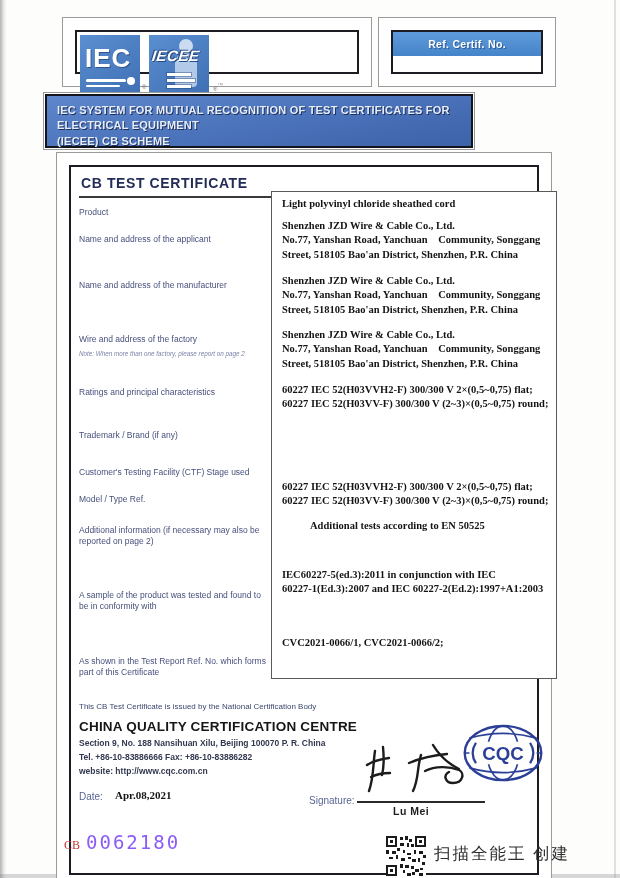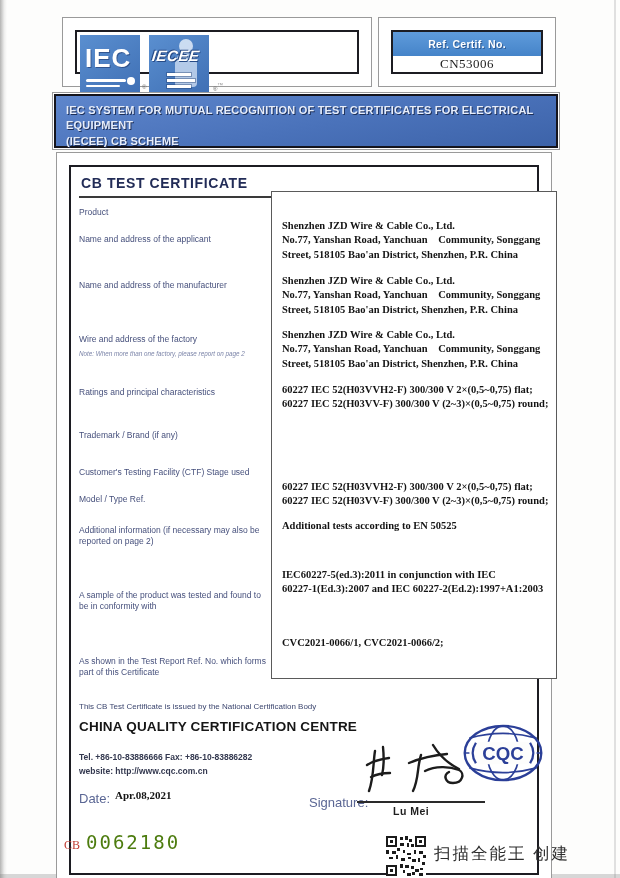--- a/index.html
+++ b/index.html
@@ -47,29 +47,29 @@
   .field-label { position:absolute; left:8px; width:192px; font-size:8.5px; color:#46507c; line-height:1.35; }
   .field-note { position:absolute; left:8px; width:200px; font-size:6.3px; color:#7b84a8; font-style:italic; }
 
   .value-box { position:absolute; left:200px; top:24px; width:286px; height:488px; border:1px solid #5a5a5a; background:#fff; }
   .value { position:absolute; left:10px; right:6px; font-family:"Liberation Serif", serif; font-weight:bold;
     font-size:10.5px; color:#141414; line-height:1.38; white-space:pre-wrap; }
 
   .issued { position:absolute; left:8px; font-size:8px; color:#3c466f; }
   .org-name { position:absolute; left:8px; font-size:13.5px; font-weight:bold; color:#161616; letter-spacing:.2px; }
   .addr-line { position:absolute; left:8px; font-size:8.5px; font-weight:bold; color:#33384f; }
-  .small-label { position:absolute; font-size:13px; color:#5a6694; }
+  .small-label { position:absolute; font-size:10px; color:#5a6694; }
   .date-value { position:absolute; font-family:"Liberation Serif", serif; font-weight:bold; font-size:11px; color:#141414; }
   .sig-line { position:absolute; height:2px; background:#2a2a2a; }
   .sig-name { position:absolute; font-size:10.5px; font-weight:bold; color:#1e1e1e; letter-spacing:.5px; }
 
   
   .cb-row { position:absolute; left:64px; top:831px; }
   .cb-prefix { font-family:"Liberation Serif", serif; font-size:12px; color:#c0392f; margin-right:6px; }
-  .cb-number { font-family:"DejaVu Sans Mono", monospace; font-size:19px; color:#4d7c0f; letter-spacing:2px;text-align:right; }
+  .cb-number { font-family:"DejaVu Sans Mono", monospace; font-size:19px; color:#8b5cf6; letter-spacing:2px;text-align:right; }
   .scanner-text { position:absolute; left:434px; top:843px; font-size:16.5px; color:#2e2e2e; letter-spacing:2px; }
 </style>
 </head>
 <body>
 
 <div class="page">
   <div class="scan-edge-left"></div>
   <div class="scan-edge-bottom"></div>
   <div class="scan-edge-right"></div>
 
@@ -95,25 +95,24 @@
       <span class="reg-mark" style="left:136px; top:54px;">®</span>
       <span class="reg-mark" style="left:140px; top:50px; color:#999;">™</span>
     </div>
   </div>
 
   <div class="frame" style="left:378px; top:17px; width:178px; height:70px;">
     <div class="frame-inner">
       <div class="ref-band">
         <span class="ref-band-text">Ref. Certif. No.</span>
       </div>
-      <div class="ref-value">CN53006</div>
-    </div>
-  </div>
-
-  <div class="frame" style="left:52px; top:92px; width:508px; height:58px; padding:1px;">
+    </div>
+  </div>
+
+  <div class="frame" style="left:43px; top:92px; width:432px; height:58px; padding:1px;">
     <div class="banner-fill">
       <div class="banner-text">IEC SYSTEM FOR MUTUAL RECOGNITION OF TEST CERTIFICATES FOR ELECTRICAL EQUIPMENT</div>
       <div class="banner-text">(IECEE) CB SCHEME</div>
     </div>
   </div>
 
   <div class="frame" style="left:56px; top:152px; width:496px; height:736px;">
     <div class="frame-inner">
 
       <div class="cert-title">CB TEST CERTIFICATE</div>
@@ -126,41 +125,43 @@
       <div class="field-note" style="top:183px;">Note: When more than one factory, please report on page 2</div>
       <div class="field-label" style="top:220px;">Ratings and principal characteristics</div>
       <div class="field-label" style="top:263px;">Trademark / Brand (if any)</div>
       <div class="field-label" style="top:300px;">Customer's Testing Facility (CTF) Stage used</div>
       <div class="field-label" style="top:327px;">Model / Type Ref.</div>
       <div class="field-label" style="top:358px;">Additional information (if necessary may also be reported on page 2)</div>
       <div class="field-label" style="top:423px;">A sample of the product was tested and found to be in conformity with</div>
       <div class="field-label" style="top:477px;margin-top:12px;">As shown in the Test Report Ref. No. which forms part of this Certificate</div>
 
       <div class="value-box">
+        <div class="value" style="top:5px;">Light polyvinyl chloride sheathed cord</div>
         <div class="value" style="top:27px;">Shenzhen JZD Wire &amp; Cable Co., Ltd.
 No.77, Yanshan Road, Yanchuan    Community, Songgang
 Street, 518105 Bao'an District, Shenzhen, P.R. China</div>
         <div class="value" style="top:82px;">Shenzhen JZD Wire &amp; Cable Co., Ltd.
 No.77, Yanshan Road, Yanchuan    Community, Songgang
 Street, 518105 Bao'an District, Shenzhen, P.R. China</div>
         <div class="value" style="top:136px;">Shenzhen JZD Wire &amp; Cable Co., Ltd.
 No.77, Yanshan Road, Yanchuan    Community, Songgang
 Street, 518105 Bao'an District, Shenzhen, P.R. China</div>
         <div class="value" style="top:191px;">60227 IEC 52(H03VVH2-F) 300/300 V 2×(0,5~0,75) flat;
 60227 IEC 52(H03VV-F) 300/300 V (2~3)×(0,5~0,75) round;</div>
         <div class="value" style="top:288px;">60227 IEC 52(H03VVH2-F) 300/300 V 2×(0,5~0,75) flat;
 60227 IEC 52(H03VV-F) 300/300 V (2~3)×(0,5~0,75) round;</div>
-        <div class="value" style="top:327px;">Additional tests according to EN 50525</div>
+        <div class="value" style="top:327px;margin-left:28px;">Additional tests according to EN 50525</div>
         <div class="value" style="top:376px;">IEC60227-5(ed.3):2011 in conjunction with IEC
 60227-1(Ed.3):2007 and IEC 60227-2(Ed.2):1997+A1:2003</div>
         <div class="value" style="top:444px;">CVC2021-0066/1, CVC2021-0066/2;</div>
       </div>
 
       <div class="issued" style="top:535px;">This CB Test Certificate is issued by the National Certification Body</div>
       <div class="org-name" style="top:552px;">CHINA QUALITY CERTIFICATION CENTRE</div>
+      <div class="addr-line" style="top:571px;">Section 9, No. 188 Nansihuan Xilu, Beijing 100070 P. R. China</div>
       <div class="addr-line" style="top:585px;">Tel. +86-10-83886666      Fax: +86-10-83886282</div>
       <div class="addr-line" style="top:599px;text-align:center;">website: http://www.cqc.com.cn</div>
 
       <div class="small-label" style="left:8px; top:624px;">Date:</div>
       <div class="date-value" style="left:44px; top:622px;">Apr.08,2021</div>
 
       <div class="small-label" style="left:238px; top:628px;">Signature:</div>
 
       <svg style="position:absolute; left:288px; top:572px; width:130px; height:58px;" viewBox="0 0 130 58">
         <g fill="none" stroke="#1c1c1c" stroke-width="2.4" stroke-linecap="round">

